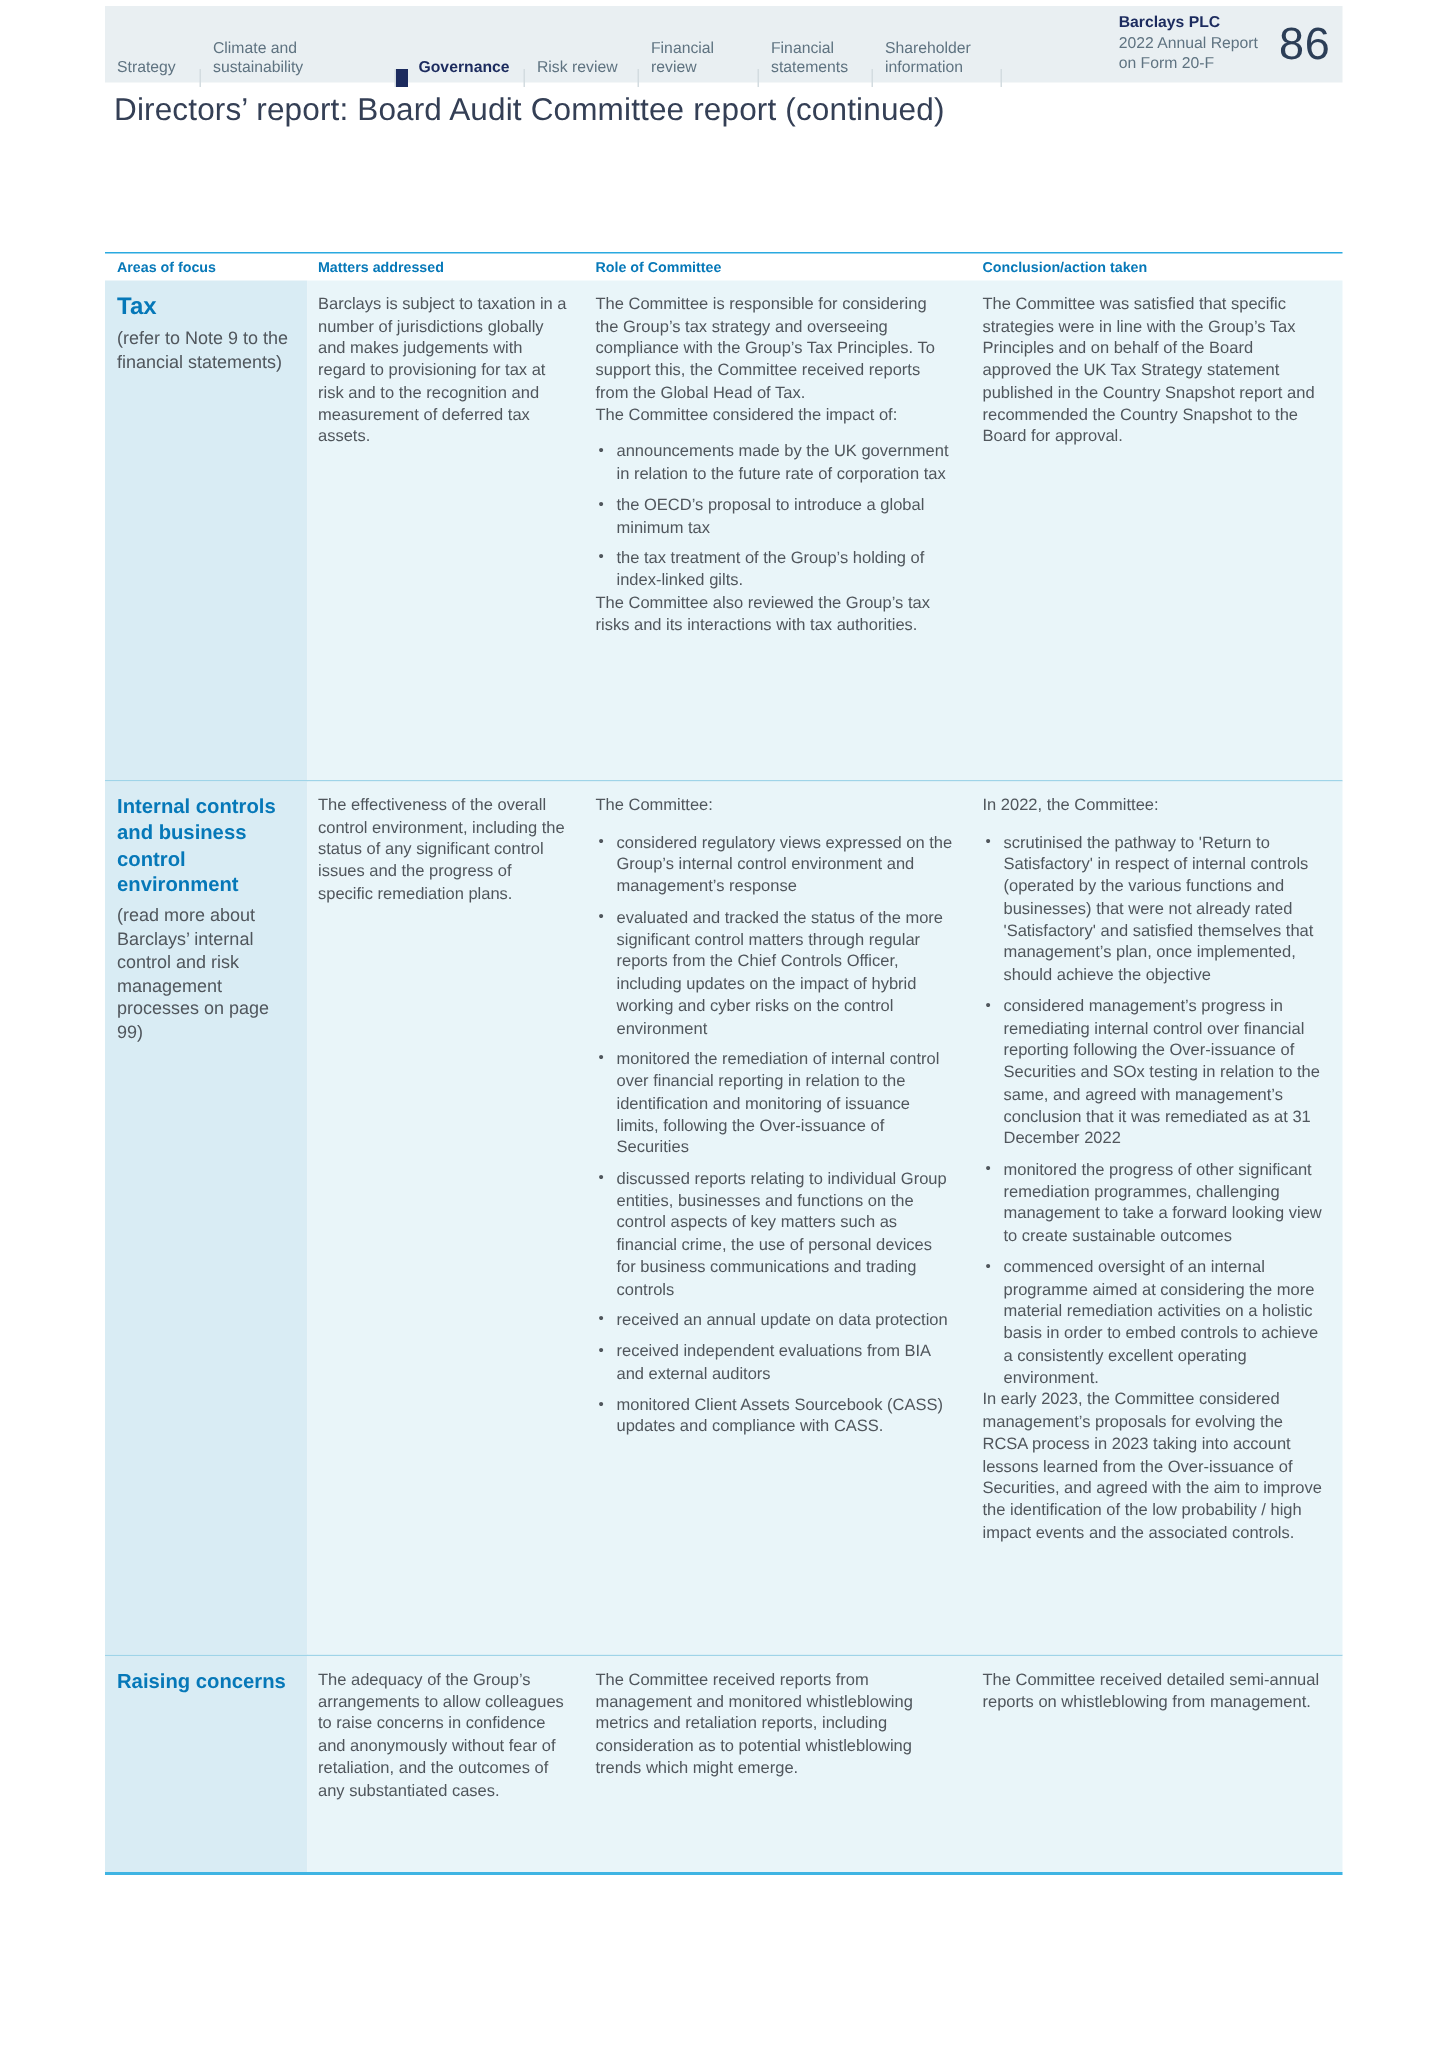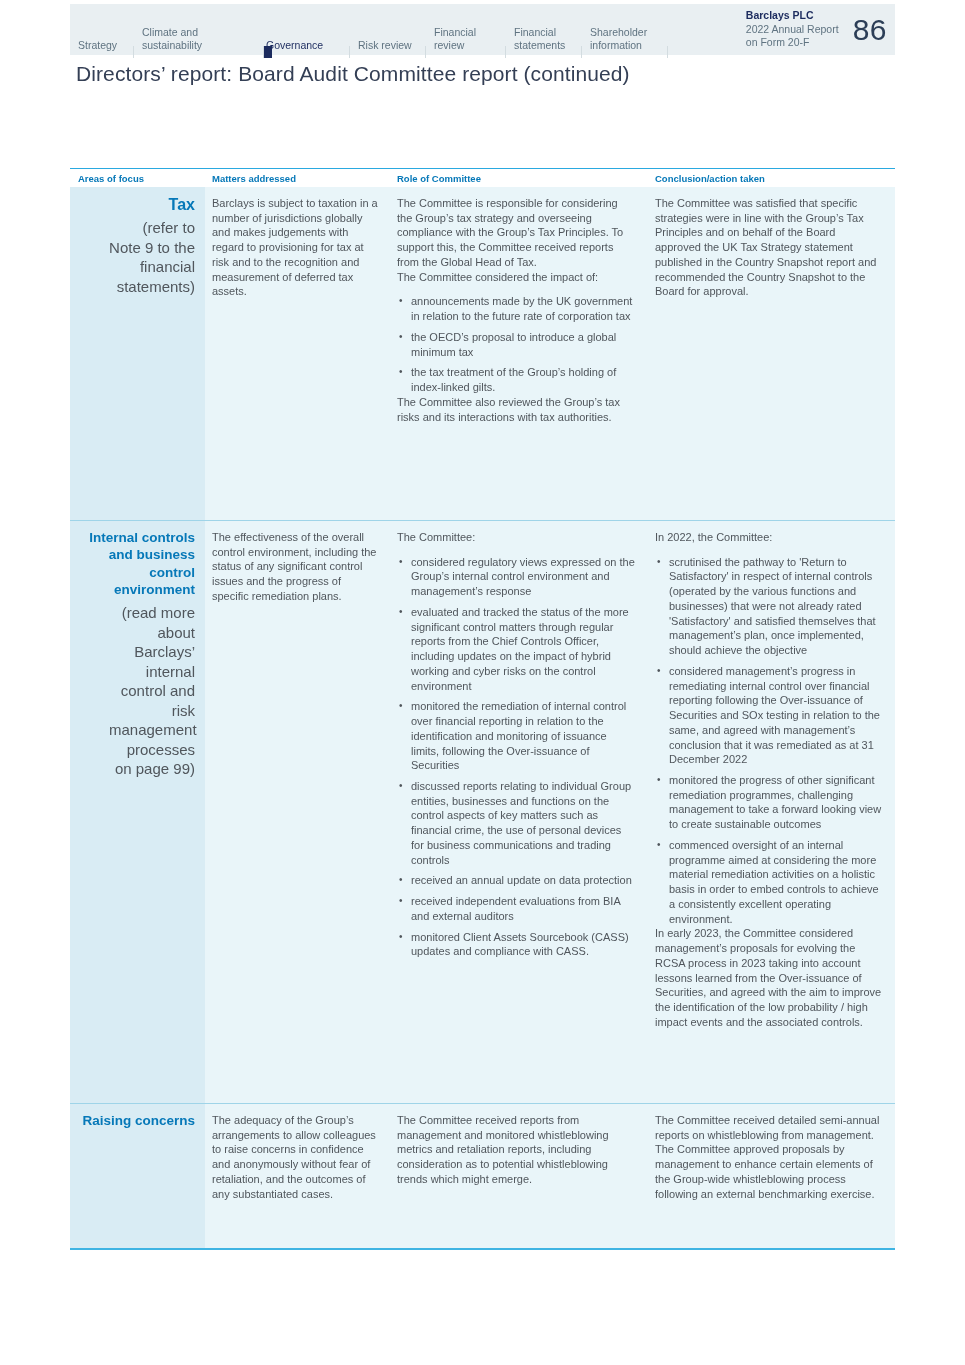--- a/index.html
+++ b/index.html
@@ -34,21 +34,21 @@
     cursor:pointer;
     margin-top:42px;
   }
   .tab.t0{width:64px;}
   .tab.t1{width:130px;}
   .tab.t2{width:86px;}
   .tab.t3{width:76px;}
   .tab.t4{width:80px;}
   .tab.t5{width:76px;}
   .tab.t6{width:86px;}
-  .tab.active{font-weight:normal;color:var(--navy);padding-left:2px;}
+  .tab.active{font-weight:bold;color:var(--navy);padding-left:15px;}
   .abar{position:absolute;left:0;top:0;bottom:0;width:8px;background:var(--navy);}
   .navspacer{flex:1;}
   .brand{align-self:center;font-size:10.5px;line-height:1.32;color:var(--nav-text);padding-right:14px;}
   .brand .b1{font-weight:bold;color:var(--navy);}
   .pagenum{
     align-self:center;font-size:30px;font-weight:300;color:#2c3e57;
     padding-right:8px;letter-spacing:.5px;
   }
 
   
@@ -74,25 +74,25 @@
     display:grid;grid-template-columns:135px 185px 258px 247px;
     border-bottom:1px solid var(--row-divider);
   }
   .trow:last-child{border-bottom:2px solid var(--border-bottom-blue);}
   .trow.r0{min-height:334px;}
   .trow.r1{min-height:583px;}
   .trow.r2{min-height:146px;}
 
   .cell{background:var(--cell-bg);padding:9px 12px 10px 7px;
         font-size:11px;line-height:1.34;color:var(--body-text);}
-  .cell.area{background:var(--area-bg);padding:8px 10px 10px 8px;text-align:right;}
+  .cell.area{background:var(--area-bg);padding:8px 10px 10px 8px;}
 
   .area-title{font-size:13.5px;line-height:1.28;font-weight:bold;color:var(--accent-blue);margin-bottom:5px;}
   .area-title.big{font-size:16px;margin-bottom:3px;}
-  .area-note{font-size:15px;line-height:1.3;color:var(--body-text);margin-left:31px;}
+  .area-note{font-size:12px;line-height:1.3;color:var(--body-text);}
 
   .cellbody > * + *{margin-top:10px;}
   .cellbody .bullet + .bullet{margin-top:6px;}
   .para{margin:0;}
   .bullet{display:flex;padding-left:2px;}
   .bullet .dot{flex:none;width:12px;font-size:10px;line-height:14.7px;}
   .bullet .btxt{flex:1;}
 </style>
 </head>
 <body>
@@ -237,19 +237,18 @@
             <h3 class="area-title">Raising concerns</h3>
           </div>
           <div class="cell cellbody">
             <p class="para">The adequacy of the Group’s arrangements to allow colleagues to raise concerns in confidence and anonymously without fear of retaliation, and the outcomes of any substantiated cases.</p>
           </div>
           <div class="cell cellbody">
             <p class="para">The Committee received reports from management and monitored whistleblowing metrics and retaliation reports, including consideration as to potential whistleblowing trends which might emerge.</p>
           </div>
           <div class="cell cellbody">
             <p class="para">The Committee received detailed semi-annual reports on whistleblowing from management.</p>
-            <p class="para">The Committee approved proposals by management to enhance certain elements of the Group-wide whistleblowing process following an external benchmarking exercise.</p>
           </div>
         </div>
       </div>
   </section>
 
 </div>
 
 </body></html>

